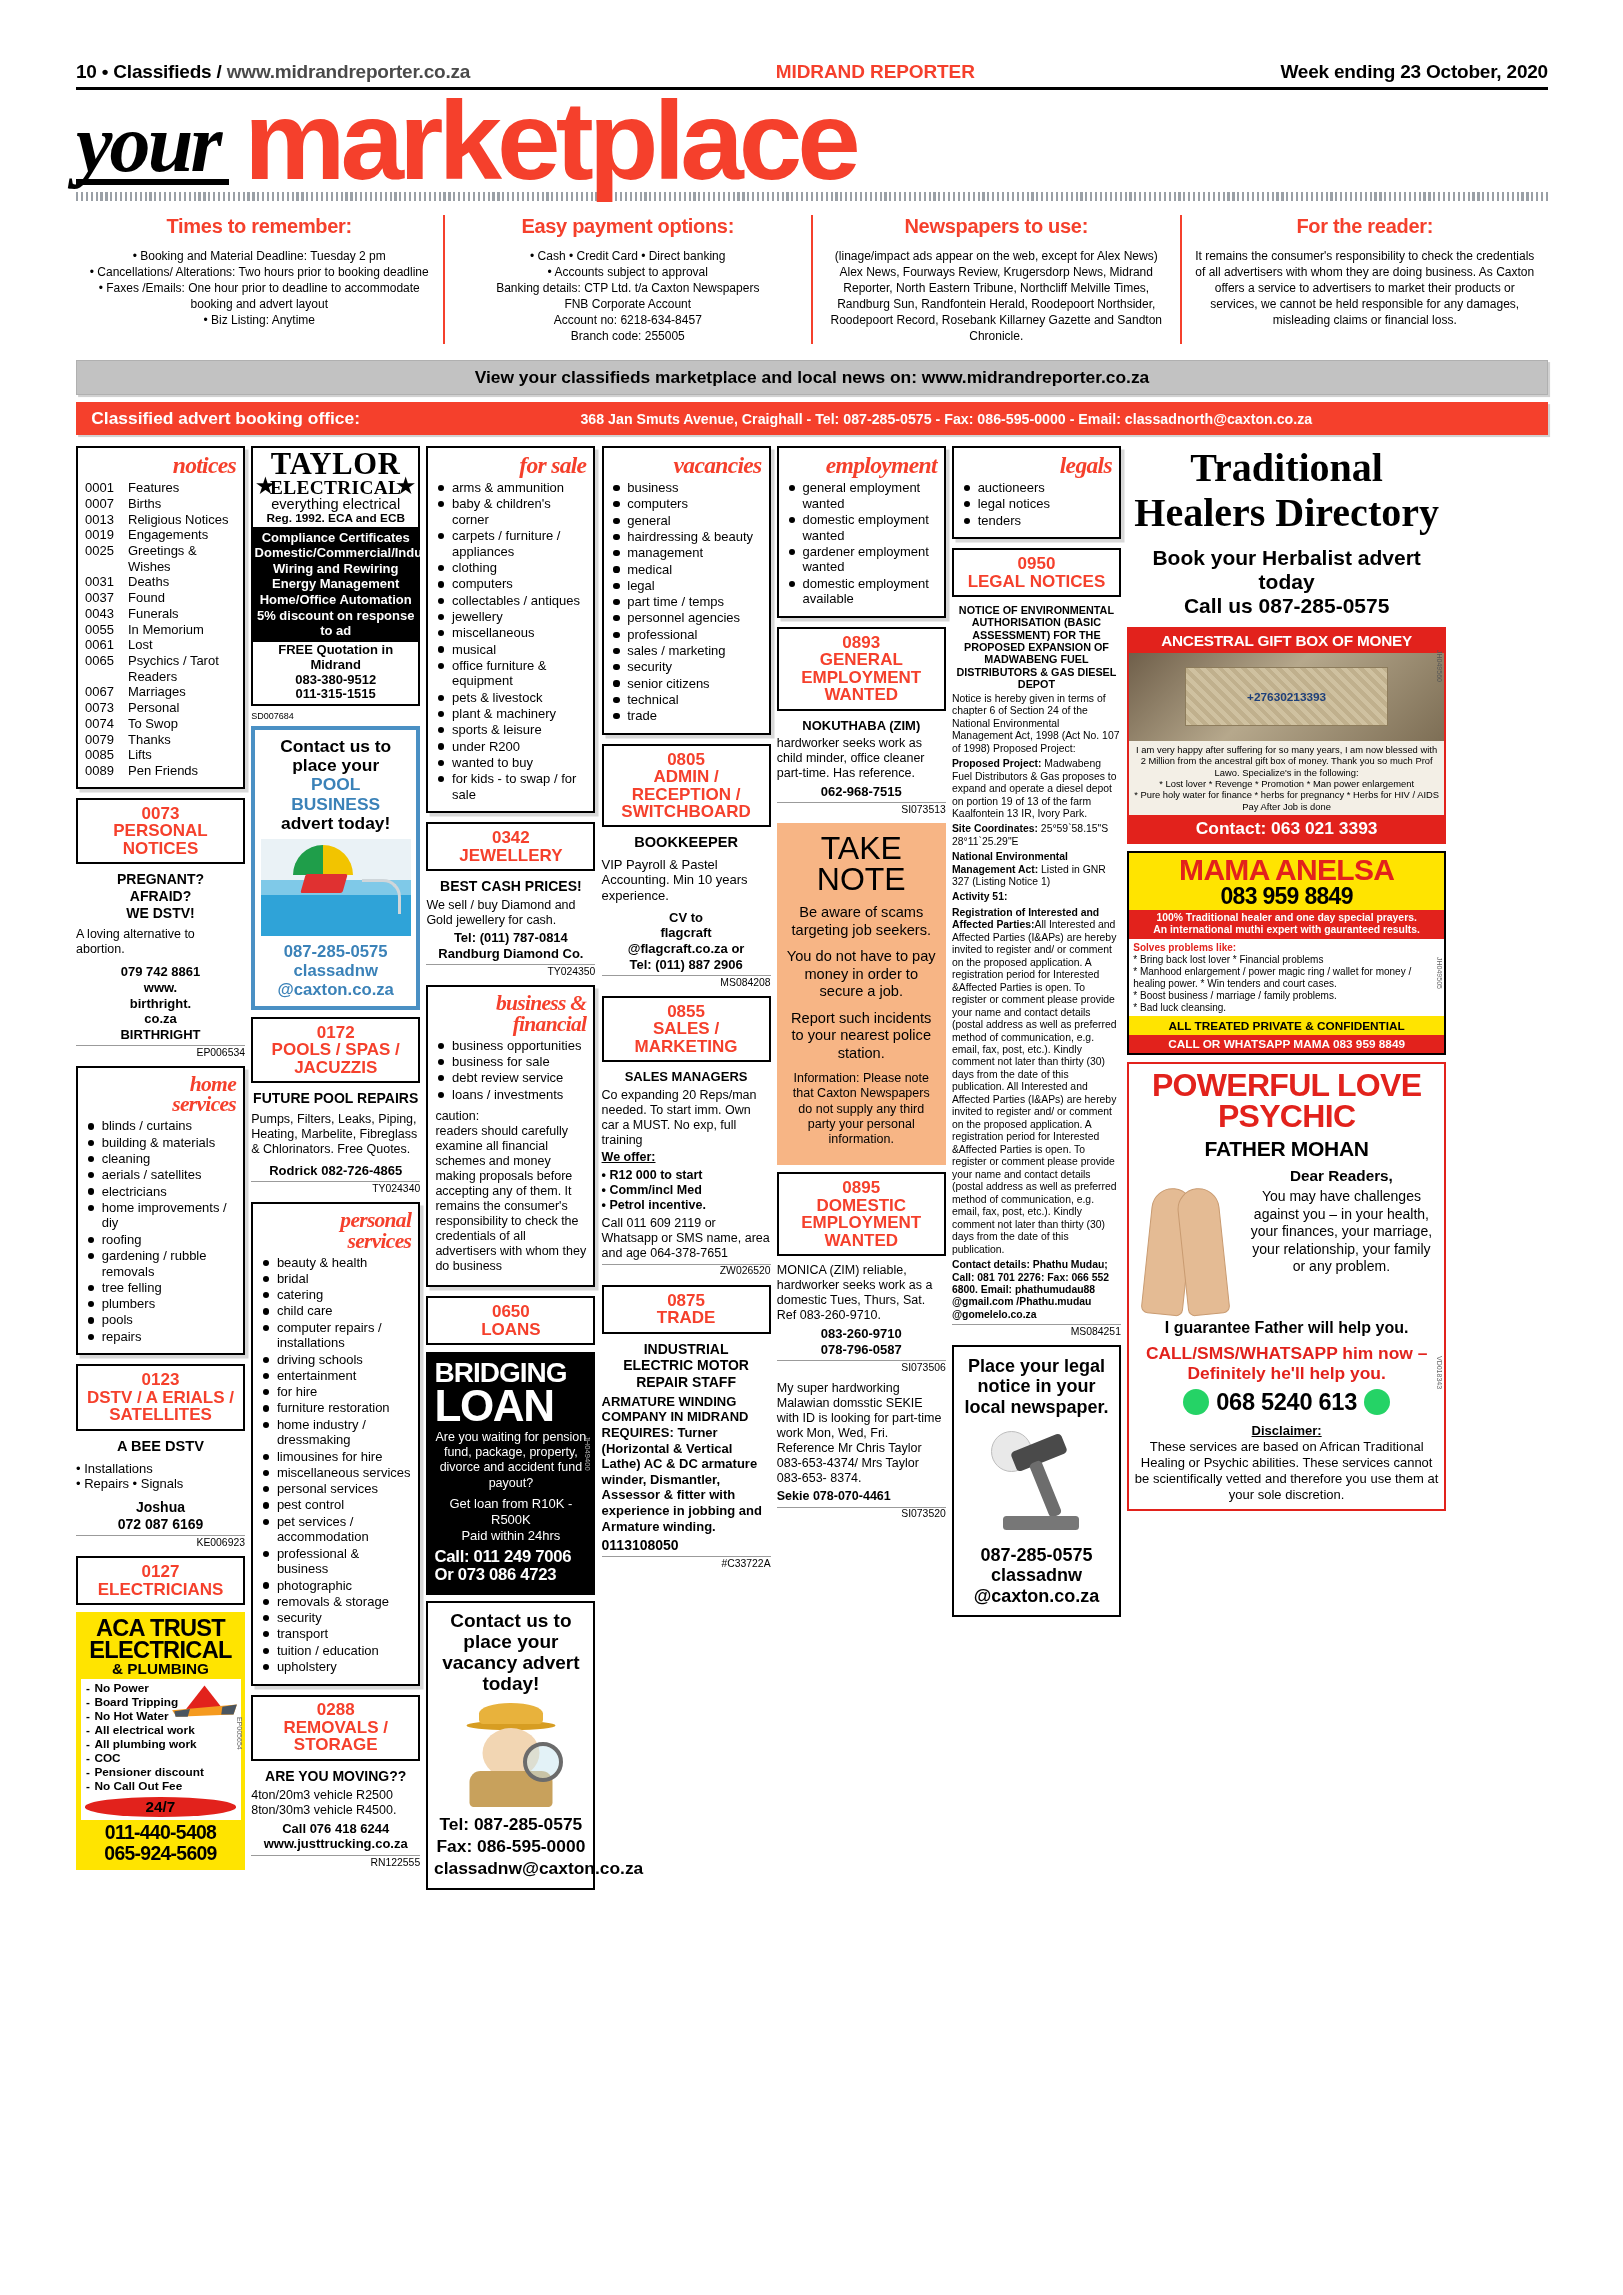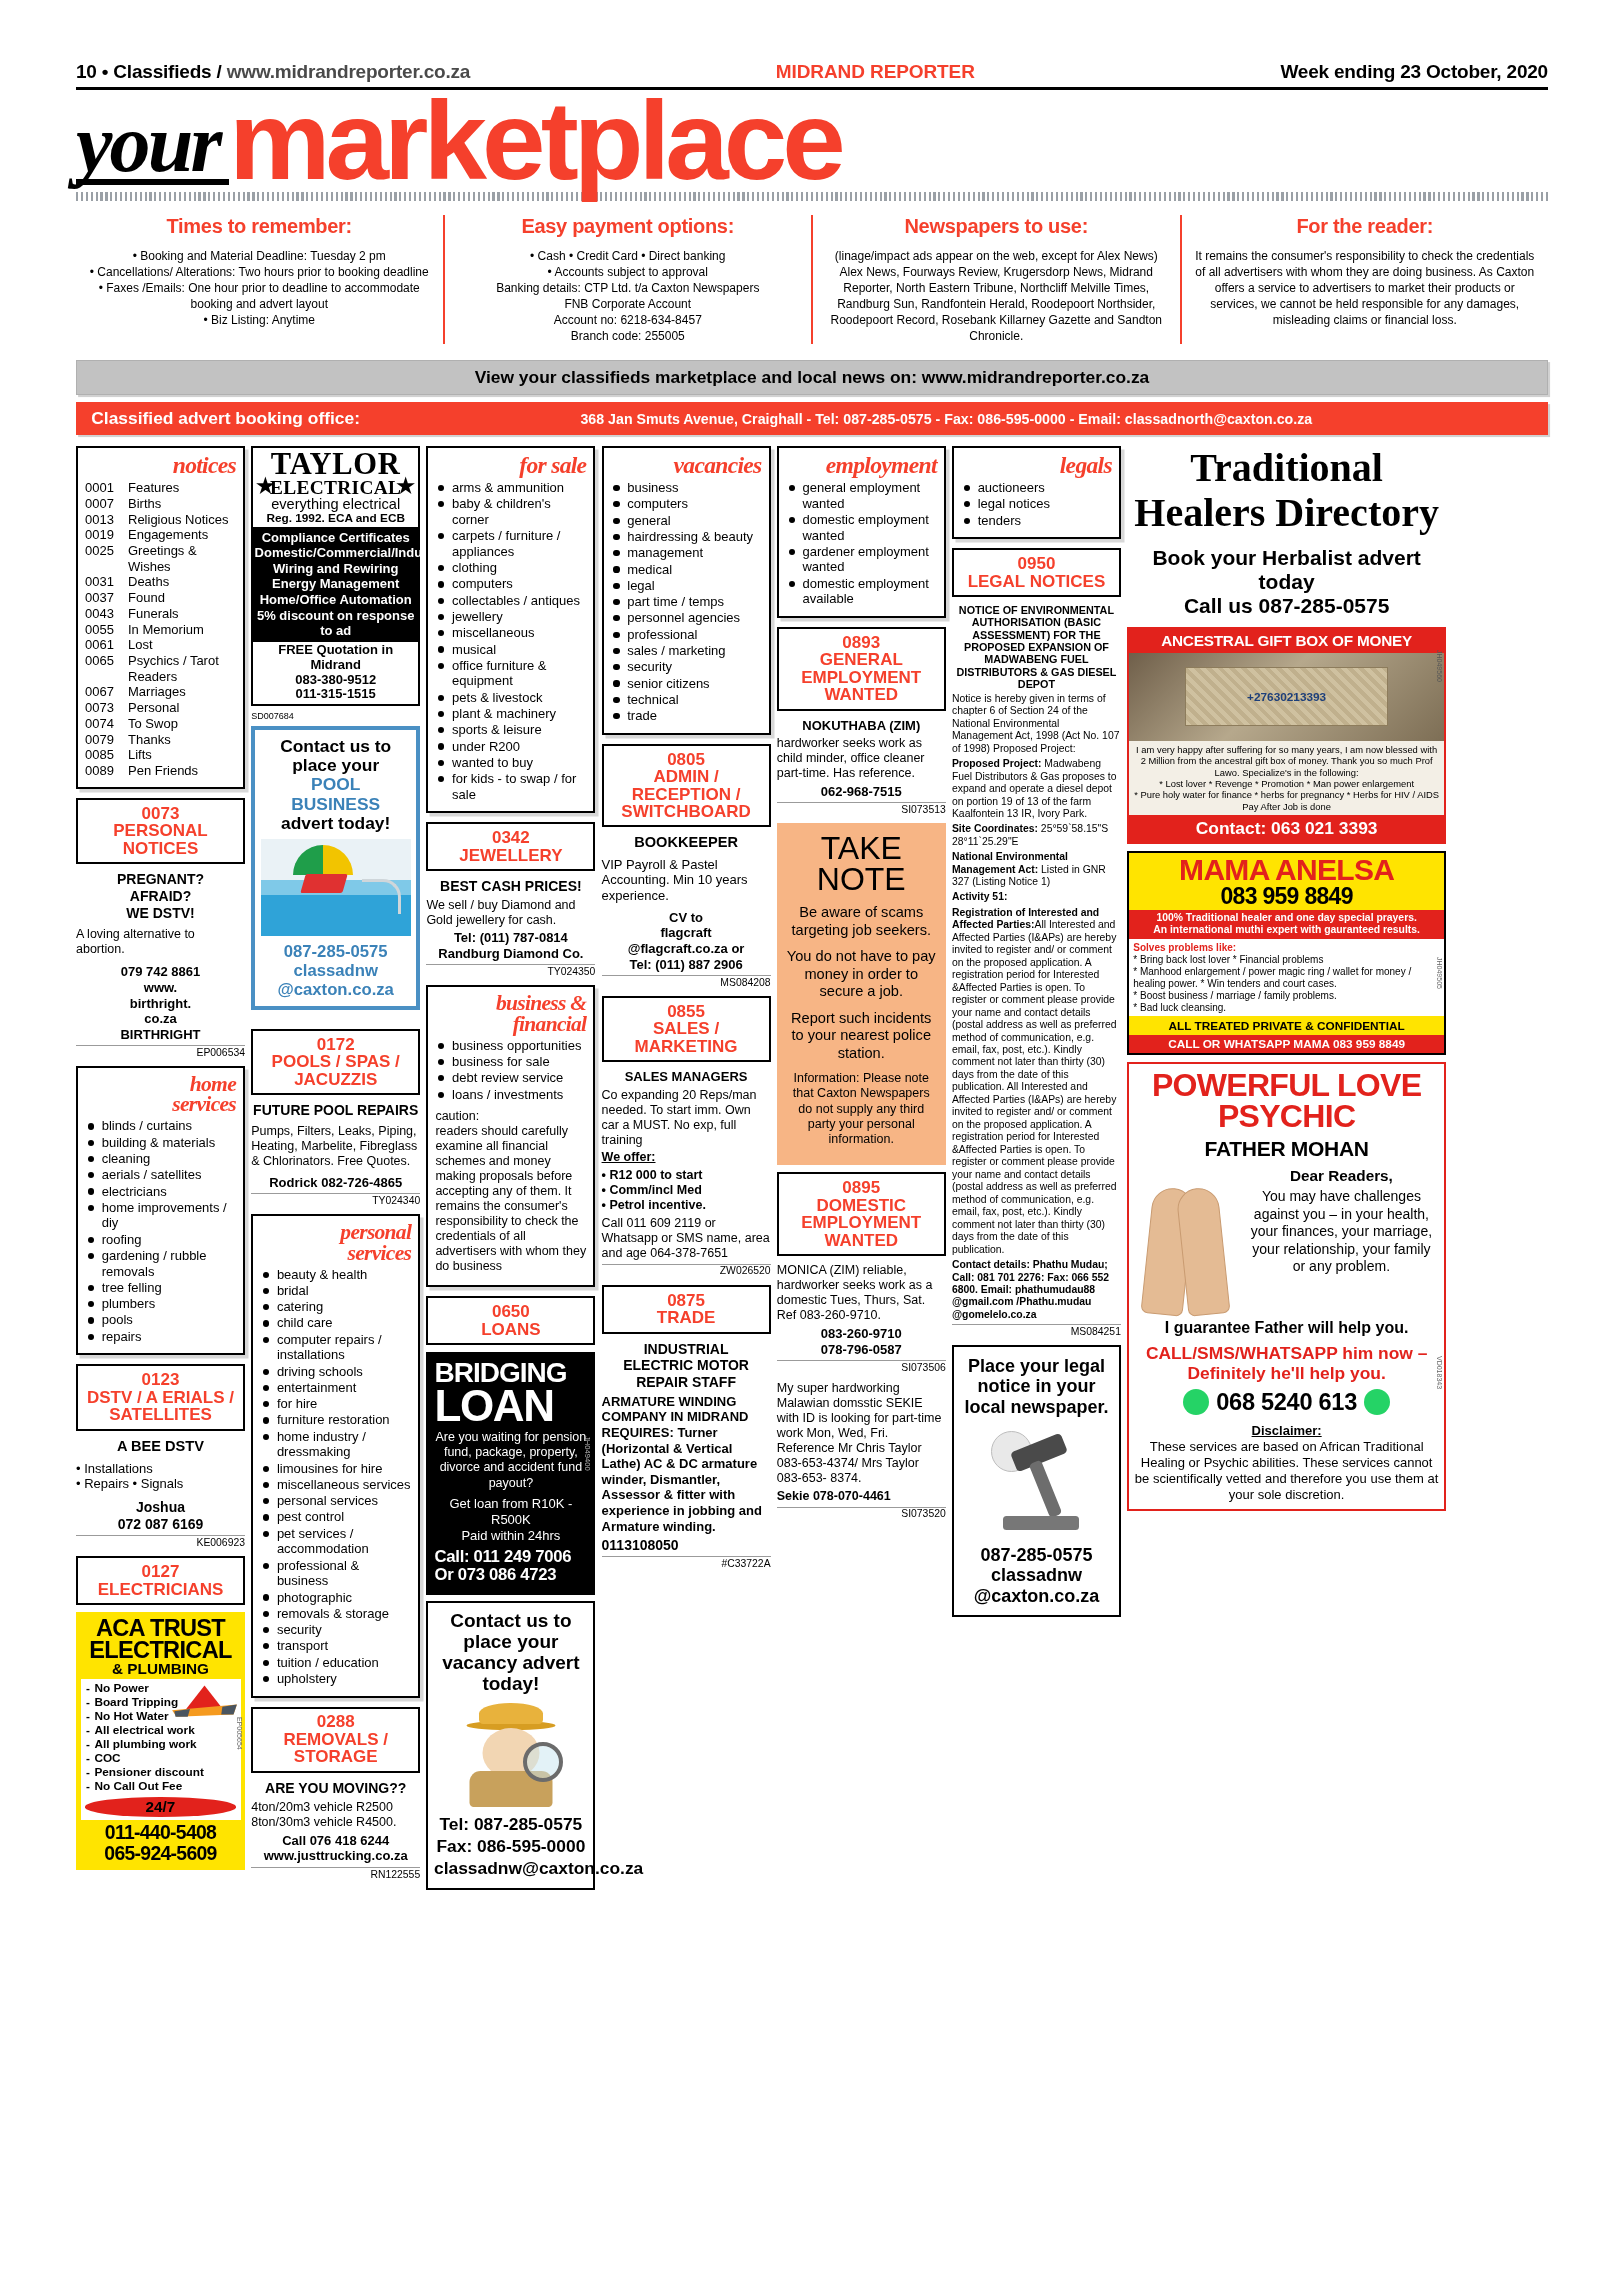--- a/index.html
+++ b/index.html
@@ -5,21 +5,21 @@
   html,body{margin:0;padding:0;background:#fff;}
   body{width:1624px;height:2295px;font-family:"Liberation Sans",sans-serif;color:#000;}
   .page{position:relative;width:1624px;height:2295px;padding:0;box-sizing:border-box;}
   
   .topbar{display:flex;align-items:baseline;justify-content:space-between;padding:61px 76px 0 76px;}
   .topbar-left{font-size:19px;font-weight:bold;letter-spacing:-0.2px;}
   .topbar-left .url{font-weight:bold;color:#4a4a4a;}
   .topbar-center{font-size:19px;font-weight:bold;color:#f5402c;letter-spacing:-0.1px;}
   .topbar-right{font-size:19px;font-weight:bold;letter-spacing:-0.2px;}
   .rule{margin:4.2px 76px 0 76px;border-top:3.5px solid #000;}
-  .masthead{display:flex;align-items:flex-end;padding:5.6px 76px 0 76px;}
+  .masthead{display:flex;align-items:flex-end;padding:5.6px 76px 0 76px;gap:15px;}
   .your{font-family:"Liberation Serif",serif;font-style:italic;font-weight:bold;font-size:82px;line-height:.86;letter-spacing:-2.8px;padding-right:9.7px;border-bottom:6.2px solid #000;}
   .mkt{font-weight:bold;font-size:112px;line-height:.8;color:#f5402c;letter-spacing:-4.9px;font-family:"Liberation Sans",sans-serif;transform:scaleX(1.02);transform-origin:left bottom;}
   .dots{margin:7px 76px 0 76px;height:9px;background:repeating-linear-gradient(to right,#9aa0a6 0 2.1px,transparent 2.1px 4.9px);}
   
   .inforow{display:flex;margin:14px 76px 0 76px;}
   .infocol{flex:1;padding:0 12.5px;text-align:center;}
   .infocol + .infocol{border-left:2.8px solid #f5402c;}
   .infocol h3{margin:0 0 11px 0;font-size:20px;color:#f5402c;letter-spacing:-0.3px;}
   .infocol p{margin:0;font-size:12px;line-height:1.32;}
   
@@ -52,21 +52,21 @@
   .taylor .t1{font-family:"Liberation Serif",serif;font-weight:bold;font-size:30.5px;text-align:center;line-height:.92;letter-spacing:0.7px;padding-top:2.1px;}
   .taylor .t2{font-family:"Liberation Serif",serif;font-weight:bold;font-size:19.4px;text-align:center;line-height:.96;letter-spacing:0.3px;position:relative;}
   .taylor .t2 .star{position:absolute;top:-2.8px;font-size:21px;}
   .taylor .t2 .star.l{left:2.8px;}
   .taylor .t2 .star.r{right:2.8px;}
   .taylor .t3{font-size:14.6px;text-align:center;line-height:1.05;}
   .taylor .t4{font-size:11.8px;font-weight:bold;text-align:center;line-height:1.1;padding-bottom:1.4px;}
   .taylor .blk{background:#000;color:#fff;font-weight:bold;font-size:13px;text-align:center;line-height:1.2;padding:2.8px 1.4px;}
   .taylor .t5{font-size:13px;font-weight:bold;text-align:center;line-height:1.14;padding:1.4px 0 2.1px 0;}
   
-  .poolad{border:4.2px solid #4a90c4;padding:7px 5.6px;text-align:center;margin-bottom:19px;background:#fff;}
+  .poolad{border:4.2px solid #4a90c4;padding:7px 5.6px;text-align:center;margin-bottom:7px;background:#fff;}
   .poolad .l1{font-size:17.4px;font-weight:bold;line-height:1.1;}
   .poolad .l2{font-size:17.4px;font-weight:bold;color:#3b82b8;line-height:1.12;}
   .poolad .pic{height:97px;margin:5.6px 0;background:linear-gradient(#eaf2f6 0 42%,#7fc9e8 42% 58%,#2fa3d8 58% 100%);position:relative;overflow:hidden;}
   .poolad .umb{position:absolute;left:32px;top:5.6px;width:60px;height:30.5px;border-radius:30.5px 30.5px 0 0;background:conic-gradient(from 180deg at 50% 100%,#f2c400 0 25%,#1f9e4a 25% 50%,#f2c400 50% 75%,#1f9e4a 75% 100%);}
   .poolad .chair{position:absolute;left:42px;top:35px;width:42px;height:19.4px;background:#e03131;transform:skewX(-16deg);border-radius:2.1px;}
   .poolad .rail{position:absolute;right:9.7px;top:40px;width:36px;height:32px;border-right:3.5px solid #cfd6da;border-top:3.5px solid #cfd6da;border-radius:0 18px 0 0;}
   .poolad .l3{font-size:16.7px;font-weight:bold;color:#3b82b8;line-height:1.14;}
   
   .bridging{border:2.1px solid #000;background:#000;color:#fff;padding:6.2px 6.2px 8.3px 6.2px;margin-bottom:5.6px;position:relative;}
   .bridging .b1{font-weight:bold;font-size:28px;line-height:.92;letter-spacing:-1px;}

